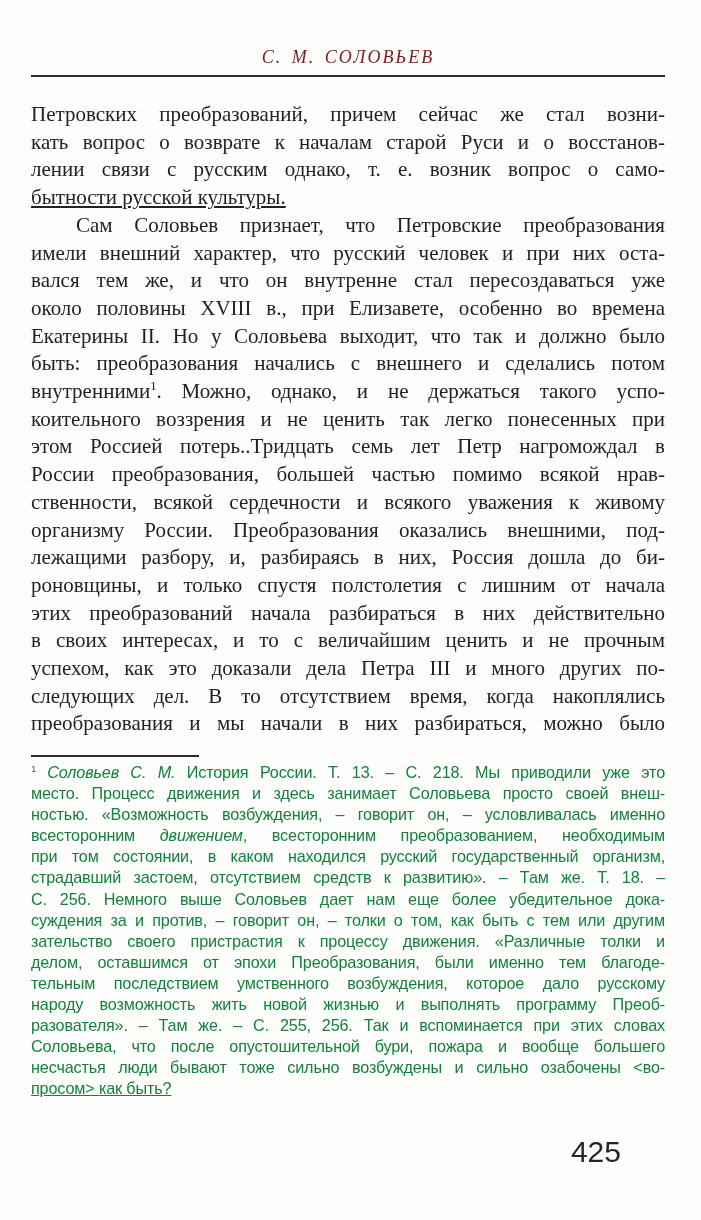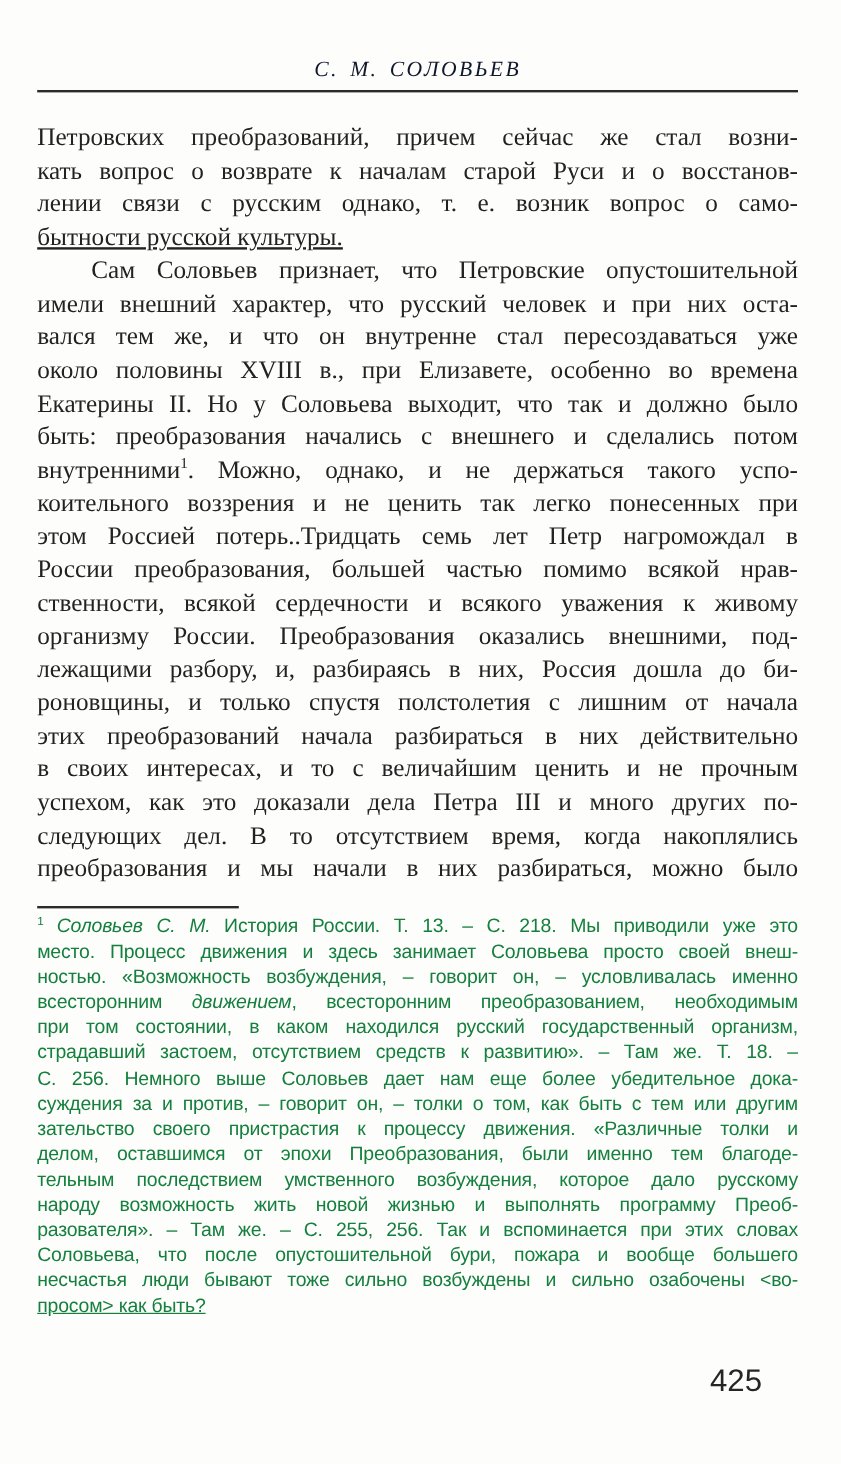--- a/index.html
+++ b/index.html
@@ -19,21 +19,21 @@
     position: absolute;
     top: 47px;
     left: 31px;
     width: 634px;
     text-align: center;
     font-family: "Liberation Serif", serif;
     font-style: italic;
     font-size: 18px;
     letter-spacing: 2px;
     word-spacing: 3px;
-    color: #0f172a;
+    color: #7f1d1d;
   }
   .header-rule {
     position: absolute;
     top: 75px;
     left: 31px;
     width: 634px;
     height: 2px;
     background: #2b2b2b;
   }
   .body-text {
@@ -80,45 +80,45 @@
   .italic { font-style: italic; }
   .sup, .supgap {
     vertical-align: super;
     font-size: 60%;
     line-height: 0;
   }
   .supgap { margin-right: 11px; }
   .page-number {
     position: absolute;
     top: 1135px;
-    left: 31px;
+    left: 17px;
     width: 604px;
     text-align: right;
     font-family: "Liberation Sans", sans-serif;
-    font-size: 26px;
+    font-size: 30px;
     color: #262626;
   }
 </style>
 </head>
 <body>
 
 <div class="page">
 
   <div class="running-head">
     <span>С. М. СОЛОВЬЕВ</span>
   </div>
 
   <div class="header-rule"></div>
 
   <div class="body-text">
       <div class="line"><span>Петровских преобразований, причем сейчас же стал возни-</span></div>
       <div class="line"><span>кать вопрос о возврате к началам старой Руси и о восстанов-</span></div>
       <div class="line"><span>лении связи с русским однако, т. е. возник вопрос о само-</span></div>
       <div class="line para-end"><span>бытности русской культуры.</span></div>
-      <div class="line indent"><span>Сам Соловьев признает, что Петровские опустошительной</span></div>
+      <div class="line indent"><span>Сам Соловьев признает, что Петровские преобразования</span></div>
       <div class="line"><span>имели внешний характер, что русский человек и при них оста-</span></div>
       <div class="line"><span>вался тем же, и что он внутренне стал пересоздаваться уже</span></div>
       <div class="line"><span>около половины XVIII в., при Елизавете, особенно во времена</span></div>
       <div class="line"><span>Екатерины II. Но у Соловьева выходит, что так и должно было</span></div>
       <div class="line"><span>быть: преобразования начались с внешнего и сделались потом</span></div>
       <div class="line"><span>внутренними</span><span class="sup">1</span><span>. Можно, однако, и не держаться такого успо-</span></div>
       <div class="line"><span>коительного воззрения и не ценить так легко понесенных при</span></div>
       <div class="line"><span>этом Россией потерь..Тридцать семь лет Петр нагромождал в</span></div>
       <div class="line"><span>России преобразования, большей частью помимо всякой нрав-</span></div>
       <div class="line"><span>ственности, всякой сердечности и всякого уважения к живому</span></div>

